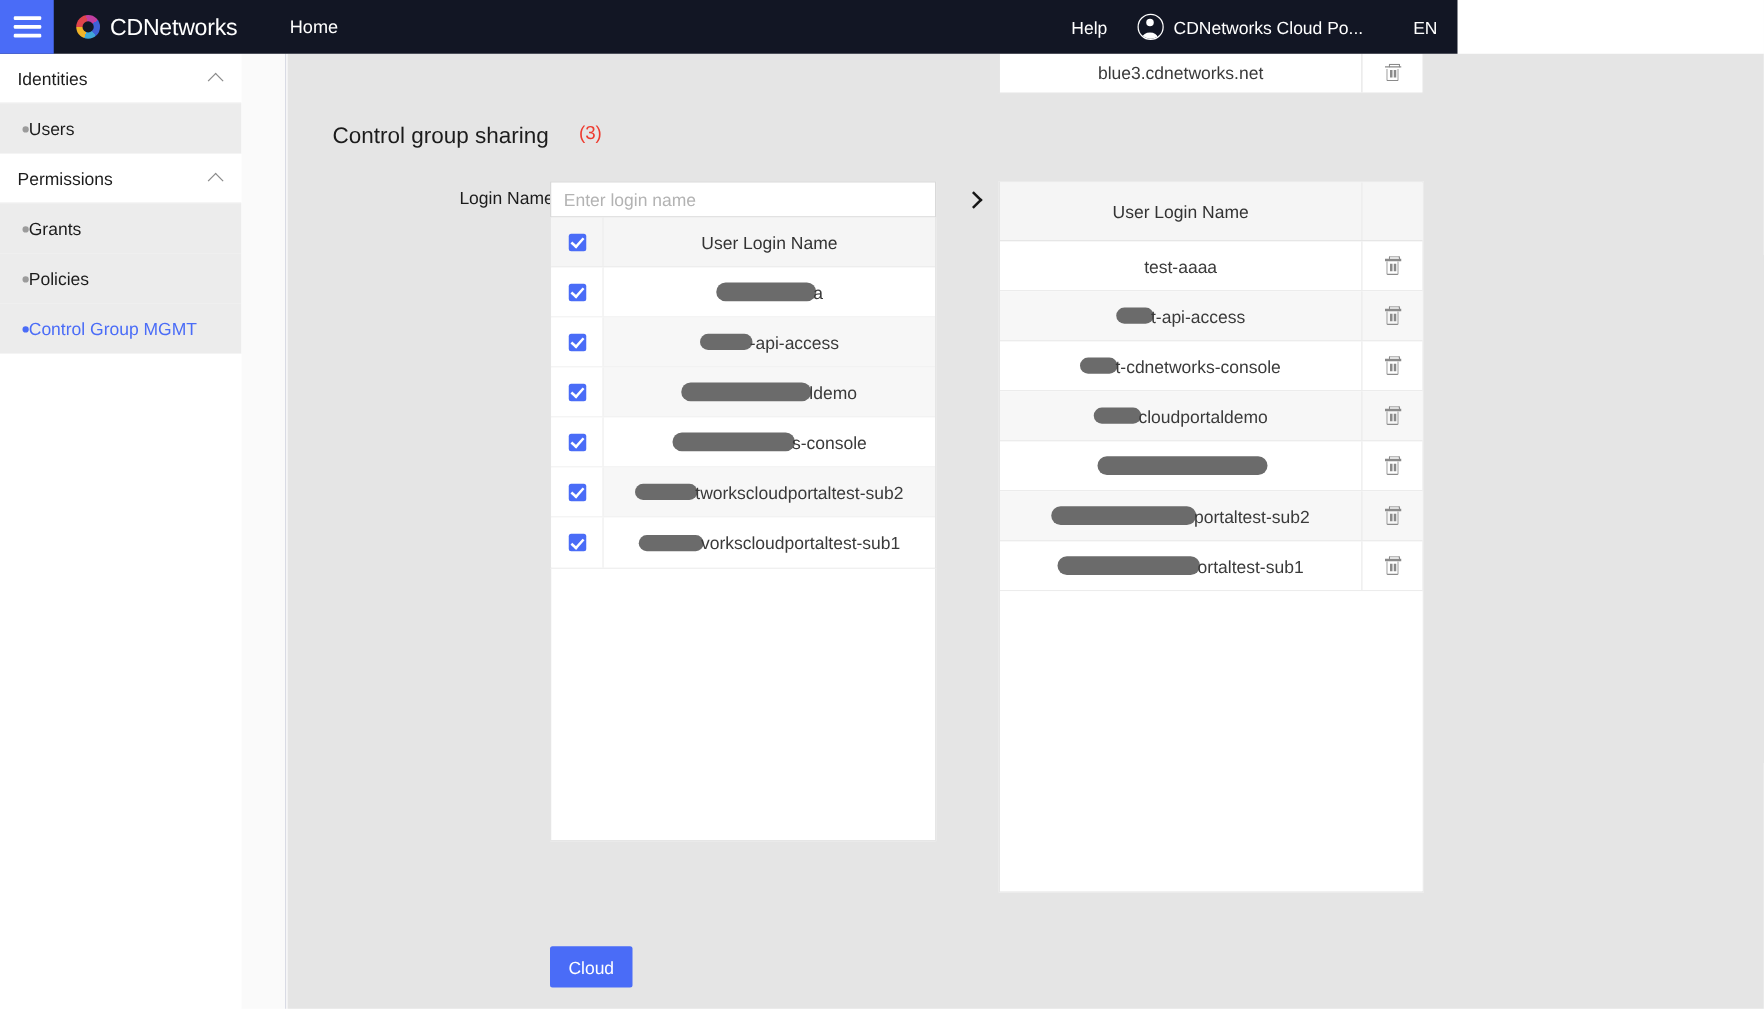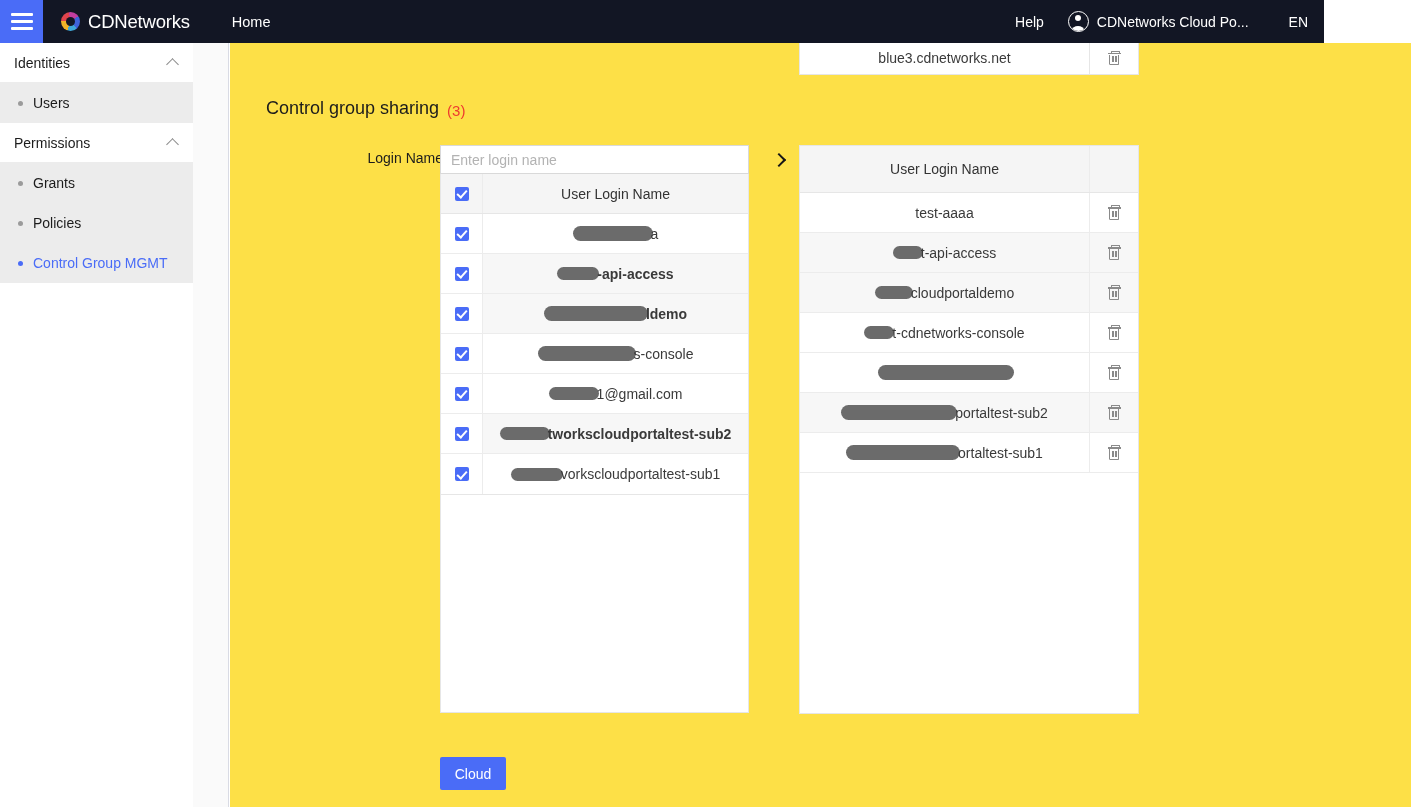--- a/index.html
+++ b/index.html
@@ -8,21 +8,21 @@
     width: 1411px; height: 807px;
     overflow: hidden;
     background: #ffffff;
     font-family: "Liberation Sans", sans-serif;
     -webkit-font-smoothing: antialiased;
   }
 
   
   .topbar {
     position: absolute; top: 0; left: 0;
-    width: 1324px; height: 43px;
+    width: 1166px; height: 43px;
     background: #121624;
     display: flex; align-items: center;
     z-index: 30;
   }
   .hamburger {
     width: 43px; height: 43px;
     background: #4a6cf7;
     display: flex; flex-direction: column;
     align-items: center; justify-content: center;
     gap: 4px; cursor: pointer;
@@ -110,21 +110,21 @@
     width: 11px; height: 11px; position: relative; flex: none;
   }
   .chev-up::before {
     content:""; position:absolute; left:0; top:3px;
     width: 8px; height: 8px;
     border-left: 1.4px solid #8a8a8a;
     border-top: 1.4px solid #8a8a8a;
     transform: rotate(45deg);
   }
   .side-item {
-    height: 40px; display:flex; align-items:center; gap: 10px;
+    height: 40px; display:flex; align-items:center; 
     padding-left: 18px; cursor: pointer;
     background: #ececec;
     font-size: 14px; color: #1c1c1c;
   }
   .side-item .bullet {
     width: 5px; height: 5px; border-radius: 50%;
     background: #9b9b9b; flex:none;
   }
   .side-item.active { color: #4a6cf7; }
   .side-item.active .bullet { background: #4a6cf7; }
@@ -136,21 +136,21 @@
     width: 36px; height: 764px;
     background: #fafafa;
     border-right: 1px solid #d9dbe4;
     z-index: 10;
   }
 
   
   .content {
     position: absolute; top: 43px; left: 230px;
     width: 1181px; height: 764px;
-    background: #fde047;
+    background: #e5e5e5;
     overflow: hidden;
     padding-left: 13px;
   }
 
   
   .top-clip-table {
     position: absolute; left: 569px; top: -1px;
     width: 340px; border: 1px solid #e6e6e6;
     border-top: none;
   }
@@ -162,21 +162,21 @@
     flex: 1; display:flex; align-items:center; justify-content:center;
     font-size: 14px; color: #3a3a3a;
     border-right: 1px solid #e6e6e6;
   }
   .top-clip-act {
     width: 48px; display:flex; align-items:center; justify-content:center;
   }
 
   .section-head {
     position: absolute; left: 36px; top: 55px;
-    display: flex; align-items: flex-end; gap: 8px;
+    display: flex; align-items: flex-start; gap: 24px;
   }
   .section-title { font-size: 18px; color: #1c1c1c; }
   .section-count { font-size: 15px; color: #ee3b2f; }
 
   .login-label {
     position: absolute; left: 123px; top: 107px;
     width: 90px; text-align: right;
     font-size: 14px; color: #1c1c1c;
   }
 
@@ -201,21 +201,21 @@
     border: 1px solid #e6e6e6;
     border-top: none;
     background: #ffffff;
   }
   .lp-row {
     display: flex; height: 40px; align-items: stretch;
     border-bottom: 1px solid #ececec;
   }
   .lp-row.header { background: #f5f5f5; border-bottom: 1px solid #e6e6e6; }
   .lp-row.header .lp-name { background: #f5f5f5; color:#333; }
-  .lp-row.zebra .lp-name { background: #f7f7f7; font-weight: bold; }
+  .lp-row.zebra .lp-name { background: #f7f7f7; }
   .lp-check {
     width: 42px; display:flex; align-items:center; justify-content:center;
     background: #ffffff; flex: none;
     border-right: 1px solid #ececec;
   }
   .lp-row.header .lp-check { background: #f5f5f5; }
   .lp-name {
     flex: 1; display:flex; align-items:center; justify-content:center;
     font-size: 14px; color: #3a3a3a; background: #ffffff;
     position: relative; overflow: hidden;
@@ -444,29 +444,20 @@
       <div class="lp-row">
         <div class="lp-check">
           <span class="cbox"></span>
         </div>
         <div class="lp-name">
           <span class="redact tall" style="width:98px"></span>
             <span>s-console</span>
         </div>
       </div>
 
-      <div class="lp-row">
-        <div class="lp-check">
-          <span class="cbox"></span>
-        </div>
-        <div class="lp-name">
-          <span class="redact" style="width:50px"></span>
-            <span>1@gmail.com</span>
-        </div>
-      </div>
 
       <div class="lp-row zebra">
         <div class="lp-check">
           <span class="cbox"></span>
         </div>
         <div class="lp-name">
           <span class="redact" style="width:50px"></span>
             <span>tworkscloudportaltest-sub2</span>
         </div>
       </div>
@@ -509,46 +500,46 @@
         <span class="redact" style="width:30px"></span>
           <span>t-api-access</span>
       </div>
       <div class="rp-act">
         <span class="trash">
             <i></i>
           </span>
       </div>
     </div>
 
+    <div class="rp-row">
+      <div class="rp-name">
+        <span class="redact" style="width:30px"></span>
+          <span>t-cdnetworks-console</span>
+      </div>
+      <div class="rp-act">
+        <span class="trash">
+            <i></i>
+          </span>
+      </div>
+    </div>
+
     <div class="rp-row zebra">
       <div class="rp-name">
         <span class="redact" style="width:38px"></span>
           <span>cloudportaldemo</span>
       </div>
       <div class="rp-act">
         <span class="trash">
             <i></i>
           </span>
       </div>
     </div>
 
     <div class="rp-row">
       <div class="rp-name">
-        <span class="redact" style="width:30px"></span>
-          <span>t-cdnetworks-console</span>
-      </div>
-      <div class="rp-act">
-        <span class="trash">
-            <i></i>
-          </span>
-      </div>
-    </div>
-
-    <div class="rp-row">
-      <div class="rp-name">
         <span class="redact tall" style="width:136px"></span>
           <span></span>
       </div>
       <div class="rp-act">
         <span class="trash">
             <i></i>
           </span>
       </div>
     </div>
 

